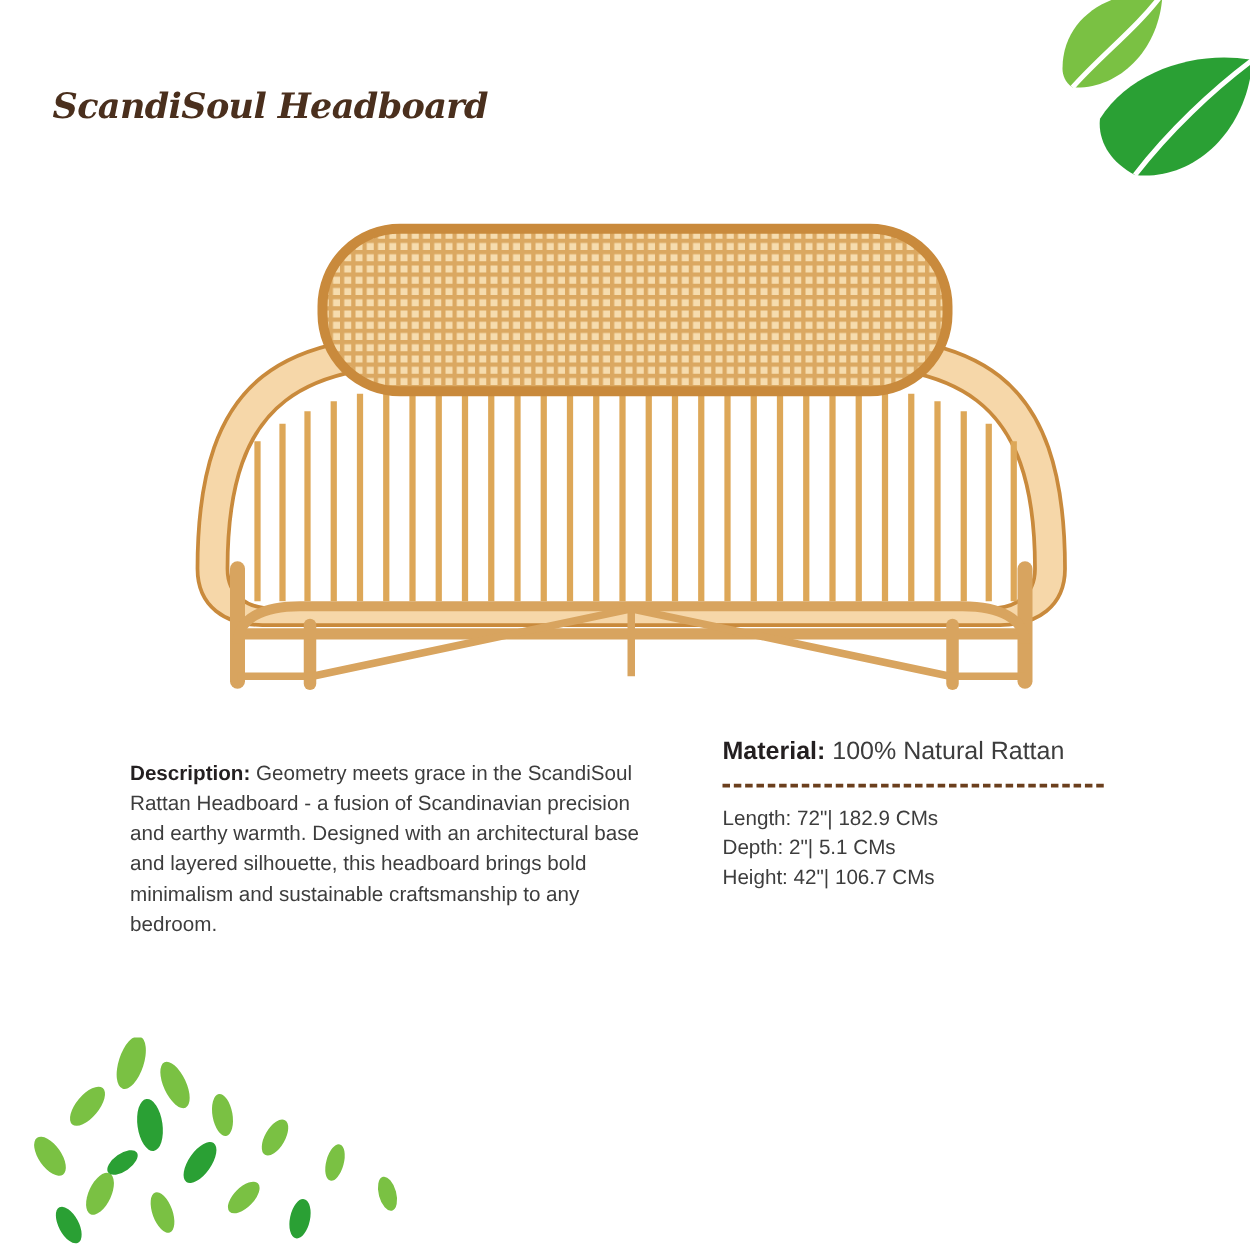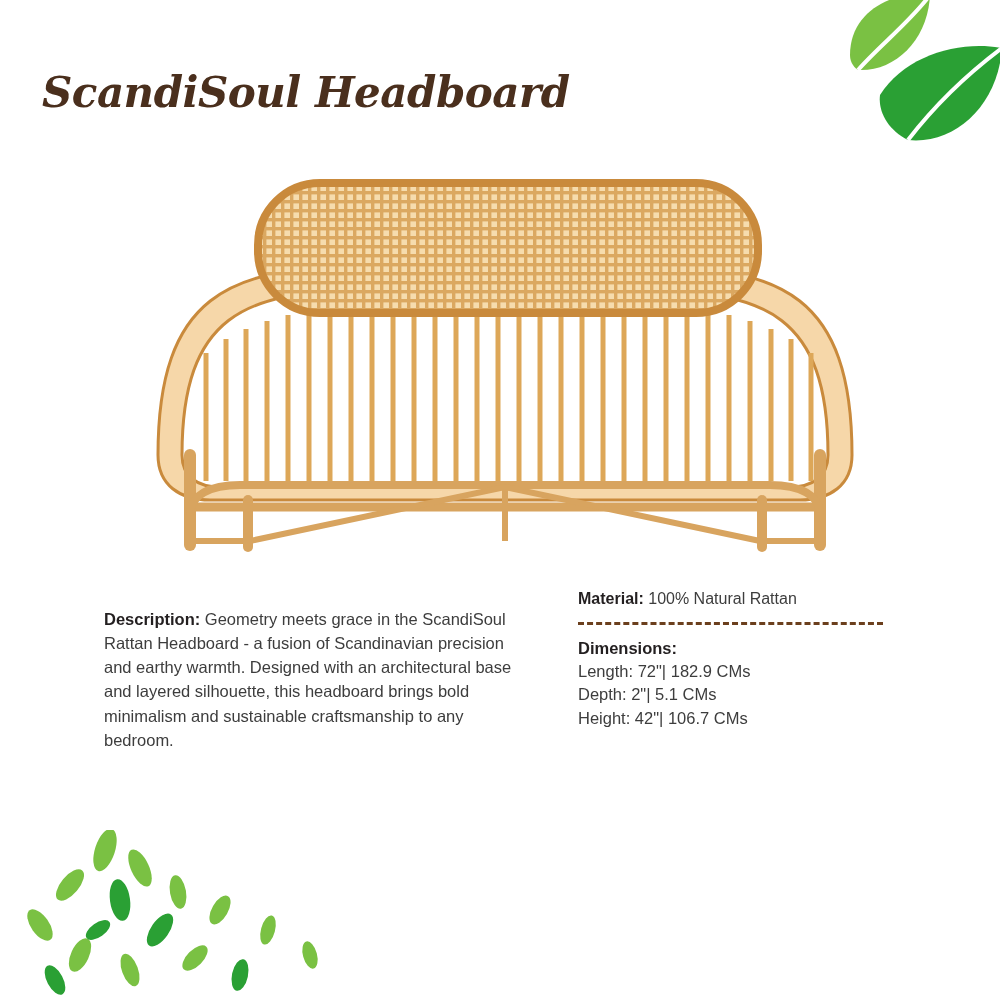--- a/index.html
+++ b/index.html
@@ -19,21 +19,21 @@
     width: 1000px;
     height: 1000px;
   }
 
   
   .title {
     position: absolute;
     left: 42px;
     top: 68px;
     font-family: "DejaVu Serif", serif;
-    font-size: 42px;
+    font-size: 28px;
     font-weight: bold;
     letter-spacing: -0.5px;
     color: #4a2f1d;
     font-style: italic;
   }
 
   
   .leaf-top {
     position: absolute;
     right: 0;
@@ -74,21 +74,21 @@
   .body-text {
     font-size: 16.5px;
     line-height: 1.47;
     color: #3d3d3d;
   }
   .body-text b, .lbl {
     color: #231f20;
     font-weight: bold;
   }
   .material-line {
-    font-size: 16px;
+    font-size: 20px;
     color: #3d3d3d;
     margin-bottom: 14px;
   }
   .dashed-rule {
     width: 305px;
     height: 0;
     border-top: 3px dashed #6b3f1d;
     margin: 12px 0 14px 0;
   }
   .dim-head {
@@ -184,21 +184,20 @@
 
   <div class="col-left">
     <p class="body-text"><b>Description:</b><span> Geometry meets grace in the ScandiSoul Rattan Headboard - a fusion of Scandinavian precision and earthy warmth. Designed with an architectural base and layered silhouette, this headboard brings bold minimalism and sustainable craftsmanship to any bedroom.</span></p>
   </div>
 
   <div class="col-right">
     <div class="material-line">
       <span class="lbl">Material:</span><span> 100% Natural Rattan</span>
     </div>
     <div class="dashed-rule"></div>
-    <div class="dim-head">Dimensions:</div>
     <div class="dim-line">Length: 72"| 182.9 CMs</div>
     <div class="dim-line">Depth: 2"| 5.1 CMs</div>
     <div class="dim-line">Height: 42"| 106.7 CMs</div>
   </div>
 
   <svg class="leaf-bottom" viewBox="0 0 330 170">
     <g fill="#7ac143">
       <ellipse cx="95" cy="20" rx="10" ry="22" transform="rotate(18 95 20)"></ellipse>
       <ellipse cx="130" cy="38" rx="9" ry="20" transform="rotate(-25 130 38)"></ellipse>
       <ellipse cx="60" cy="55" rx="9" ry="19" transform="rotate(40 60 55)"></ellipse>

